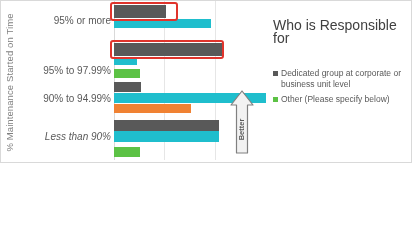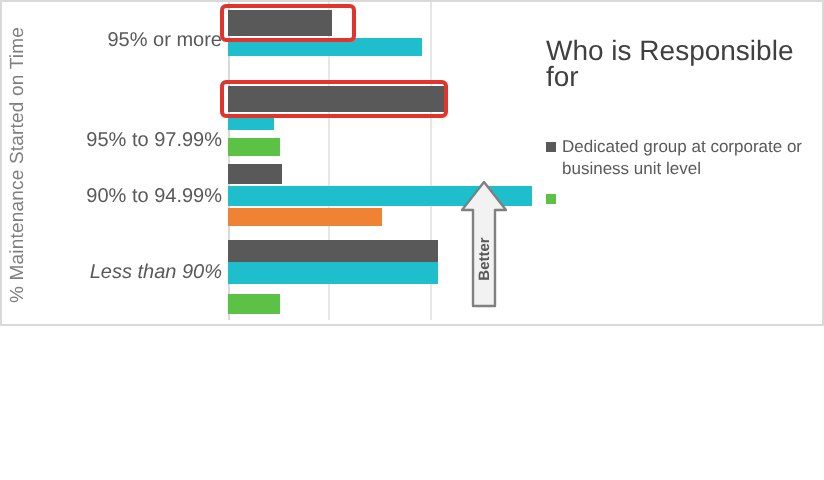--- a/index.html
+++ b/index.html
@@ -202,16 +202,17 @@
 
     <div class="legend-item">
       <span class="legend-marker" style="background:#595959;"></span>
       <span class="legend-label">Dedicated group at corporate or business unit level</span>
     </div>
 
 
 
     <div class="legend-item">
       <span class="legend-marker" style="background:#5CC245;"></span>
+      <span class="legend-label">Other (Please specify below)</span>
     </div>
   </div>
 
 </div>
 
 </body></html>

